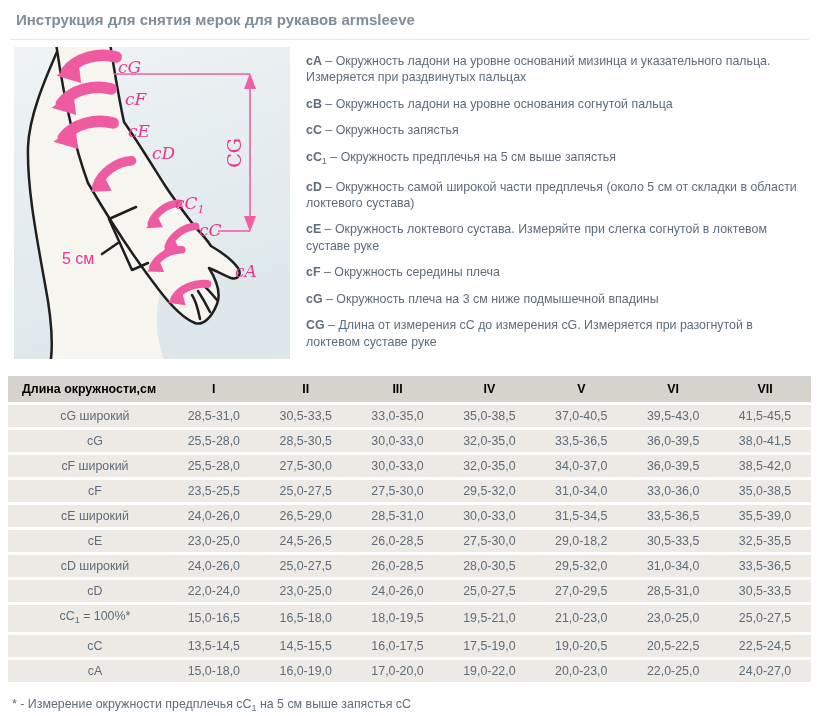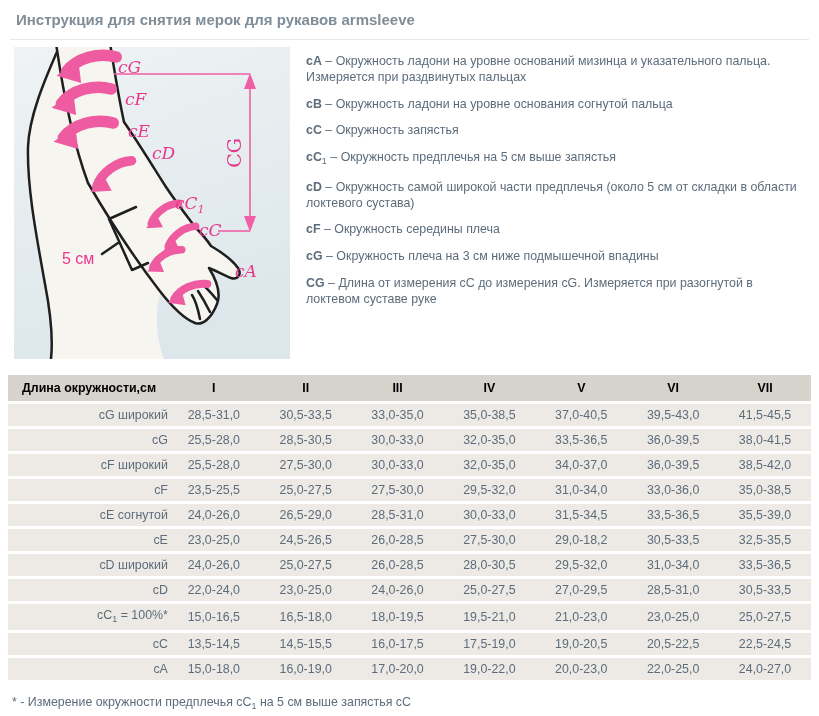--- a/index.html
+++ b/index.html
@@ -25,21 +25,21 @@
   .size-table thead th{
     background:#d6d2cc;color:#000000;font-weight:bold;height:24px;padding:1px 0;
     text-align:center;
   }
   .size-table thead th.rowhead{text-align:left;padding-left:14px;}
   .size-table col.c-label{width:160px;}
   .size-table col.c-size{width:92px;}
   .size-table tbody td{
     background:#edeae5;text-align:center;padding:3px 0;line-height:16px;
   }
-  .size-table tbody td.rowlabel{text-align:right;padding-left:14px;}
+  .size-table tbody td.rowlabel{text-align:center;padding-left:14px;}
   .footnotes{padding:12px 16px 0 12px;font-size:12.4px;}
   .footnote{margin:0 0 14px 0;}
   
   .band-path{fill:none;stroke:#ee5ba0;stroke-width:10;stroke-linecap:round;}
   .band-head{fill:#ee5ba0;}
   .measure-label{font-family:"DejaVu Serif", serif;font-style:italic;font-size:17px;fill:#e8368b;}
   .measure-label .sub{font-size:11px;}
   .dim-line{stroke:#f05fa5;stroke-width:1.6;fill:none;}
   .dim-head{fill:#f05fa5;}
   .dim-label{font-family:"DejaVu Serif", serif;font-size:19px;fill:#e8368b;}
@@ -124,20 +124,21 @@
     <text class="measure-label" x="185" y="189">cC</text>
     <text class="measure-label" x="221" y="230">cA</text>
   </svg>
 
   <div class="descs">
       <p class="desc-item"><b>cA</b> <span>– Окружность ладони на уровне оснований мизинца и указательного пальца. Измеряется при раздвинутых пальцах</span></p>
       <p class="desc-item"><b>cB</b> <span>– Окружность ладони на уровне основания согнутой пальца</span></p>
       <p class="desc-item"><b>cC</b> <span>– Окружность запястья</span></p>
       <p class="desc-item"><b>cC</b><sub class="code-sub">1</sub> <span>– Окружность предплечья на 5 см выше запястья</span></p>
       <p class="desc-item"><b>cD</b> <span>– Окружность самой широкой части предплечья (около 5 см от складки в области локтевого сустава)</span></p>
+      <p class="desc-item"><b>cE</b> <span>– Окружность локтевого сустава. Измеряйте при слегка согнутой в локтевом суставе руке</span></p>
       <p class="desc-item"><b>cF</b> <span>– Окружность середины плеча</span></p>
       <p class="desc-item"><b>cG</b> <span>– Окружность плеча на 3 см ниже подмышечной впадины</span></p>
       <p class="desc-item"><b>CG</b> <span>– Длина от измерения cC до измерения cG. Измеряется при разогнутой в локтевом суставе руке</span></p>
     </div>
 </div>
 
 <table class="size-table">
   <colgroup>
     <col class="c-label">
     <col class="c-size">
@@ -195,21 +196,21 @@
         <td class="rowlabel"><span>cF</span></td>
         <td>23,5-25,5</td>
         <td>25,0-27,5</td>
         <td>27,5-30,0</td>
         <td>29,5-32,0</td>
         <td>31,0-34,0</td>
         <td>33,0-36,0</td>
         <td>35,0-38,5</td>
       </tr>
       <tr>
-        <td class="rowlabel"><span>cE согнутой</span></td>
+        <td class="rowlabel"><span>cE широкий</span></td>
         <td>24,0-26,0</td>
         <td>26,5-29,0</td>
         <td>28,5-31,0</td>
         <td>30,0-33,0</td>
         <td>31,5-34,5</td>
         <td>33,5-36,5</td>
         <td>35,5-39,0</td>
       </tr>
       <tr>
         <td class="rowlabel"><span>cE</span></td>

